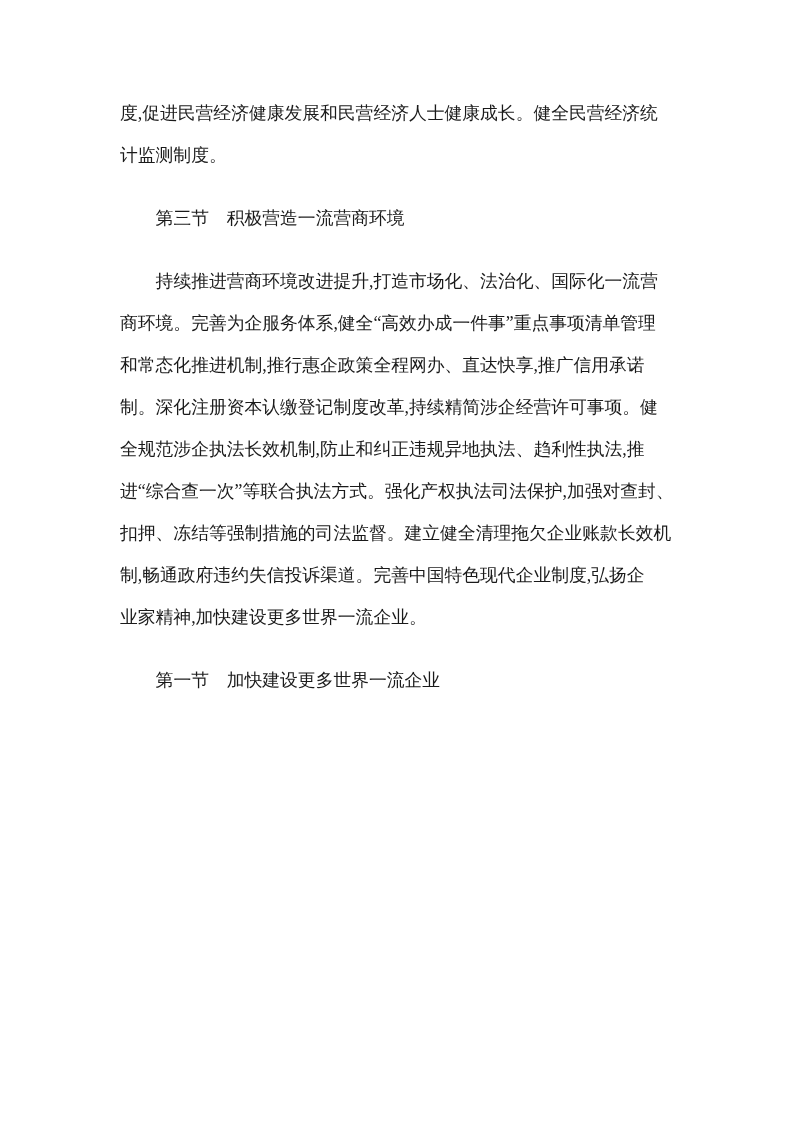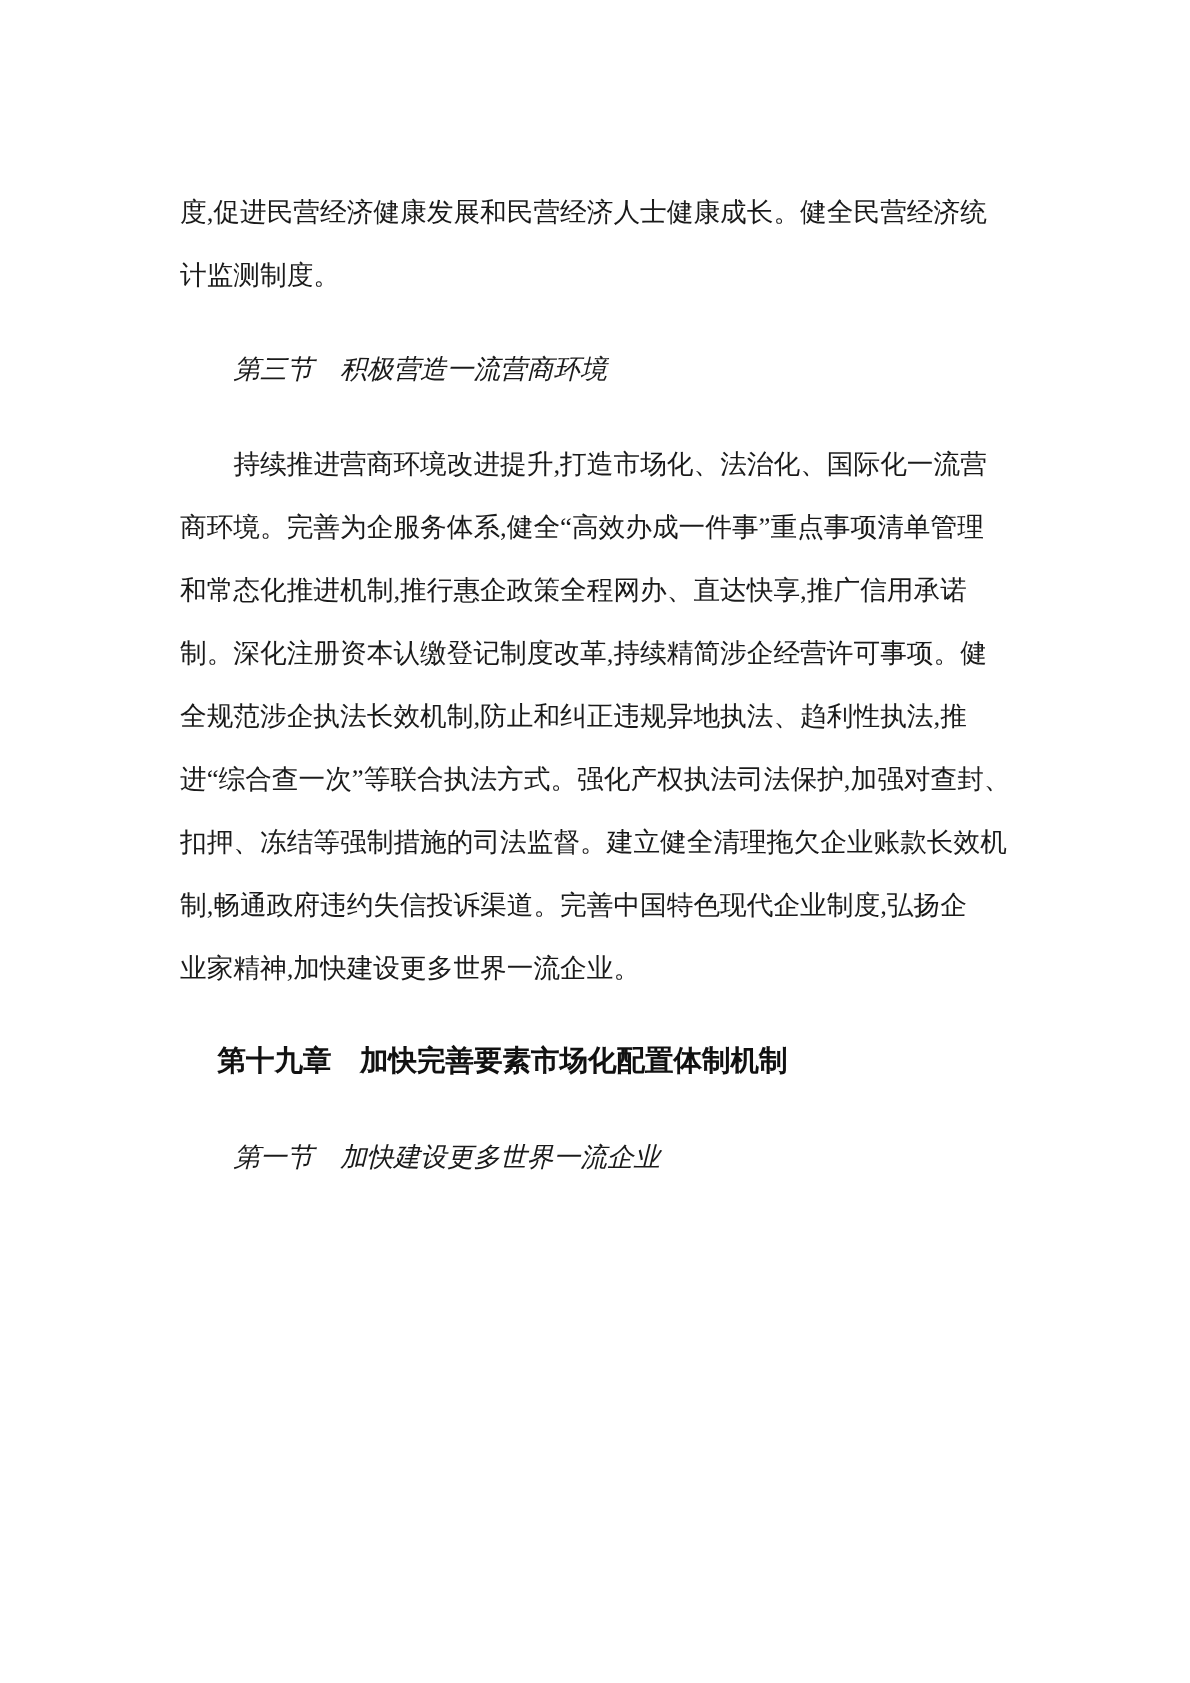--- a/index.html
+++ b/index.html
@@ -11,33 +11,31 @@
   }
   .page {
     box-sizing: border-box;
     width: 793px;
     height: 917px;
     padding: 92px 64px 0 120px;
     font-family: "Liberation Serif", "DejaVu Serif", serif;
     font-size: 17.8px;
     line-height: 42px;
     color: #1a1a1a;
-    margin-top: 28px;
   }
   .para, .heading-section, .heading-chapter {
     margin: 0 0 21px 0;
     white-space: pre-line;
     text-align: left;
   }
   .para { text-indent: 2em; }
   .para.no-indent { text-indent: 0; }
   .heading-section {
     text-indent: 2em;
     font-weight: normal;
-    font-style: italic;
   }
   .heading-chapter {
     text-indent: 25px;
     font-size: 19px;
     font-weight: bold;
     font-family: "Liberation Sans", "DejaVu Sans", sans-serif;
     color: #111111;
   }
 </style>
 </head>
@@ -53,19 +51,18 @@
   <p class="para">持续推进营商环境改进提升,打造市场化、法治化、国际化一流营
 商环境。完善为企服务体系,健全“高效办成一件事”重点事项清单管理
 和常态化推进机制,推行惠企政策全程网办、直达快享,推广信用承诺
 制。深化注册资本认缴登记制度改革,持续精简涉企经营许可事项。健
 全规范涉企执法长效机制,防止和纠正违规异地执法、趋利性执法,推
 进“综合查一次”等联合执法方式。强化产权执法司法保护,加强对查封、
 扣押、冻结等强制措施的司法监督。建立健全清理拖欠企业账款长效机
 制,畅通政府违约失信投诉渠道。完善中国特色现代企业制度,弘扬企
 业家精神,加快建设更多世界一流企业。</p>
 
-  <h2 class="heading-chapter">第十九章　加快完善要素市场化配置体制机制</h2>
 
 
   <p class="heading-section">第一节　加快建设更多世界一流企业</p>
 
 
 </div>
 
 </body></html>

